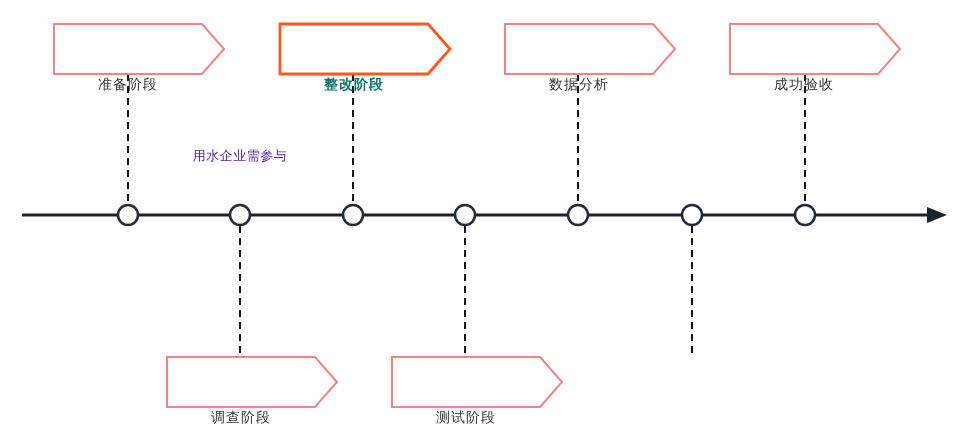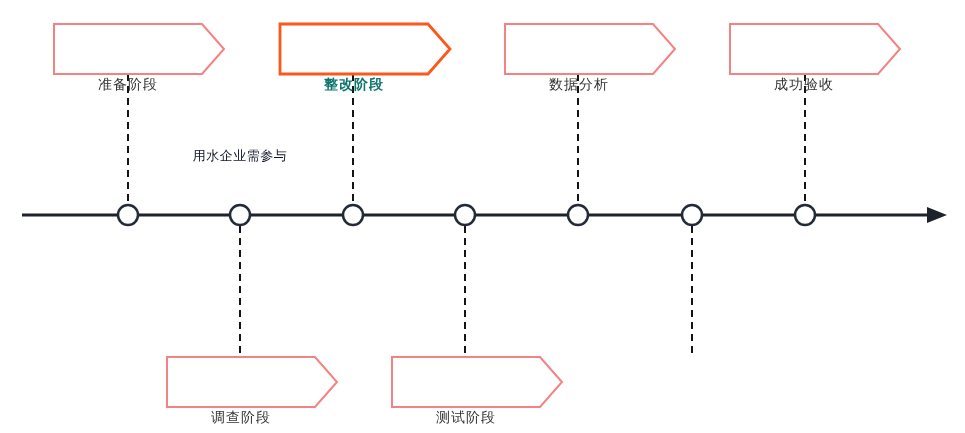--- a/index.html
+++ b/index.html
@@ -60,21 +60,21 @@
     color: #0f766e;
     text-align: right;
   }
   .note {
     position: absolute;
     left: 165px;
     top: 147px;
     width: 150px;
     text-align: center;
     font-size: 13px;
-    color: #0f172a;
+    color: #4c1d95;
     letter-spacing: 0.5px;
     white-space: nowrap;
   }
 </style>
 </head>
 <body>
 
 <div class="canvas">
 
   <svg class="bg" viewBox="0 0 965 433">

